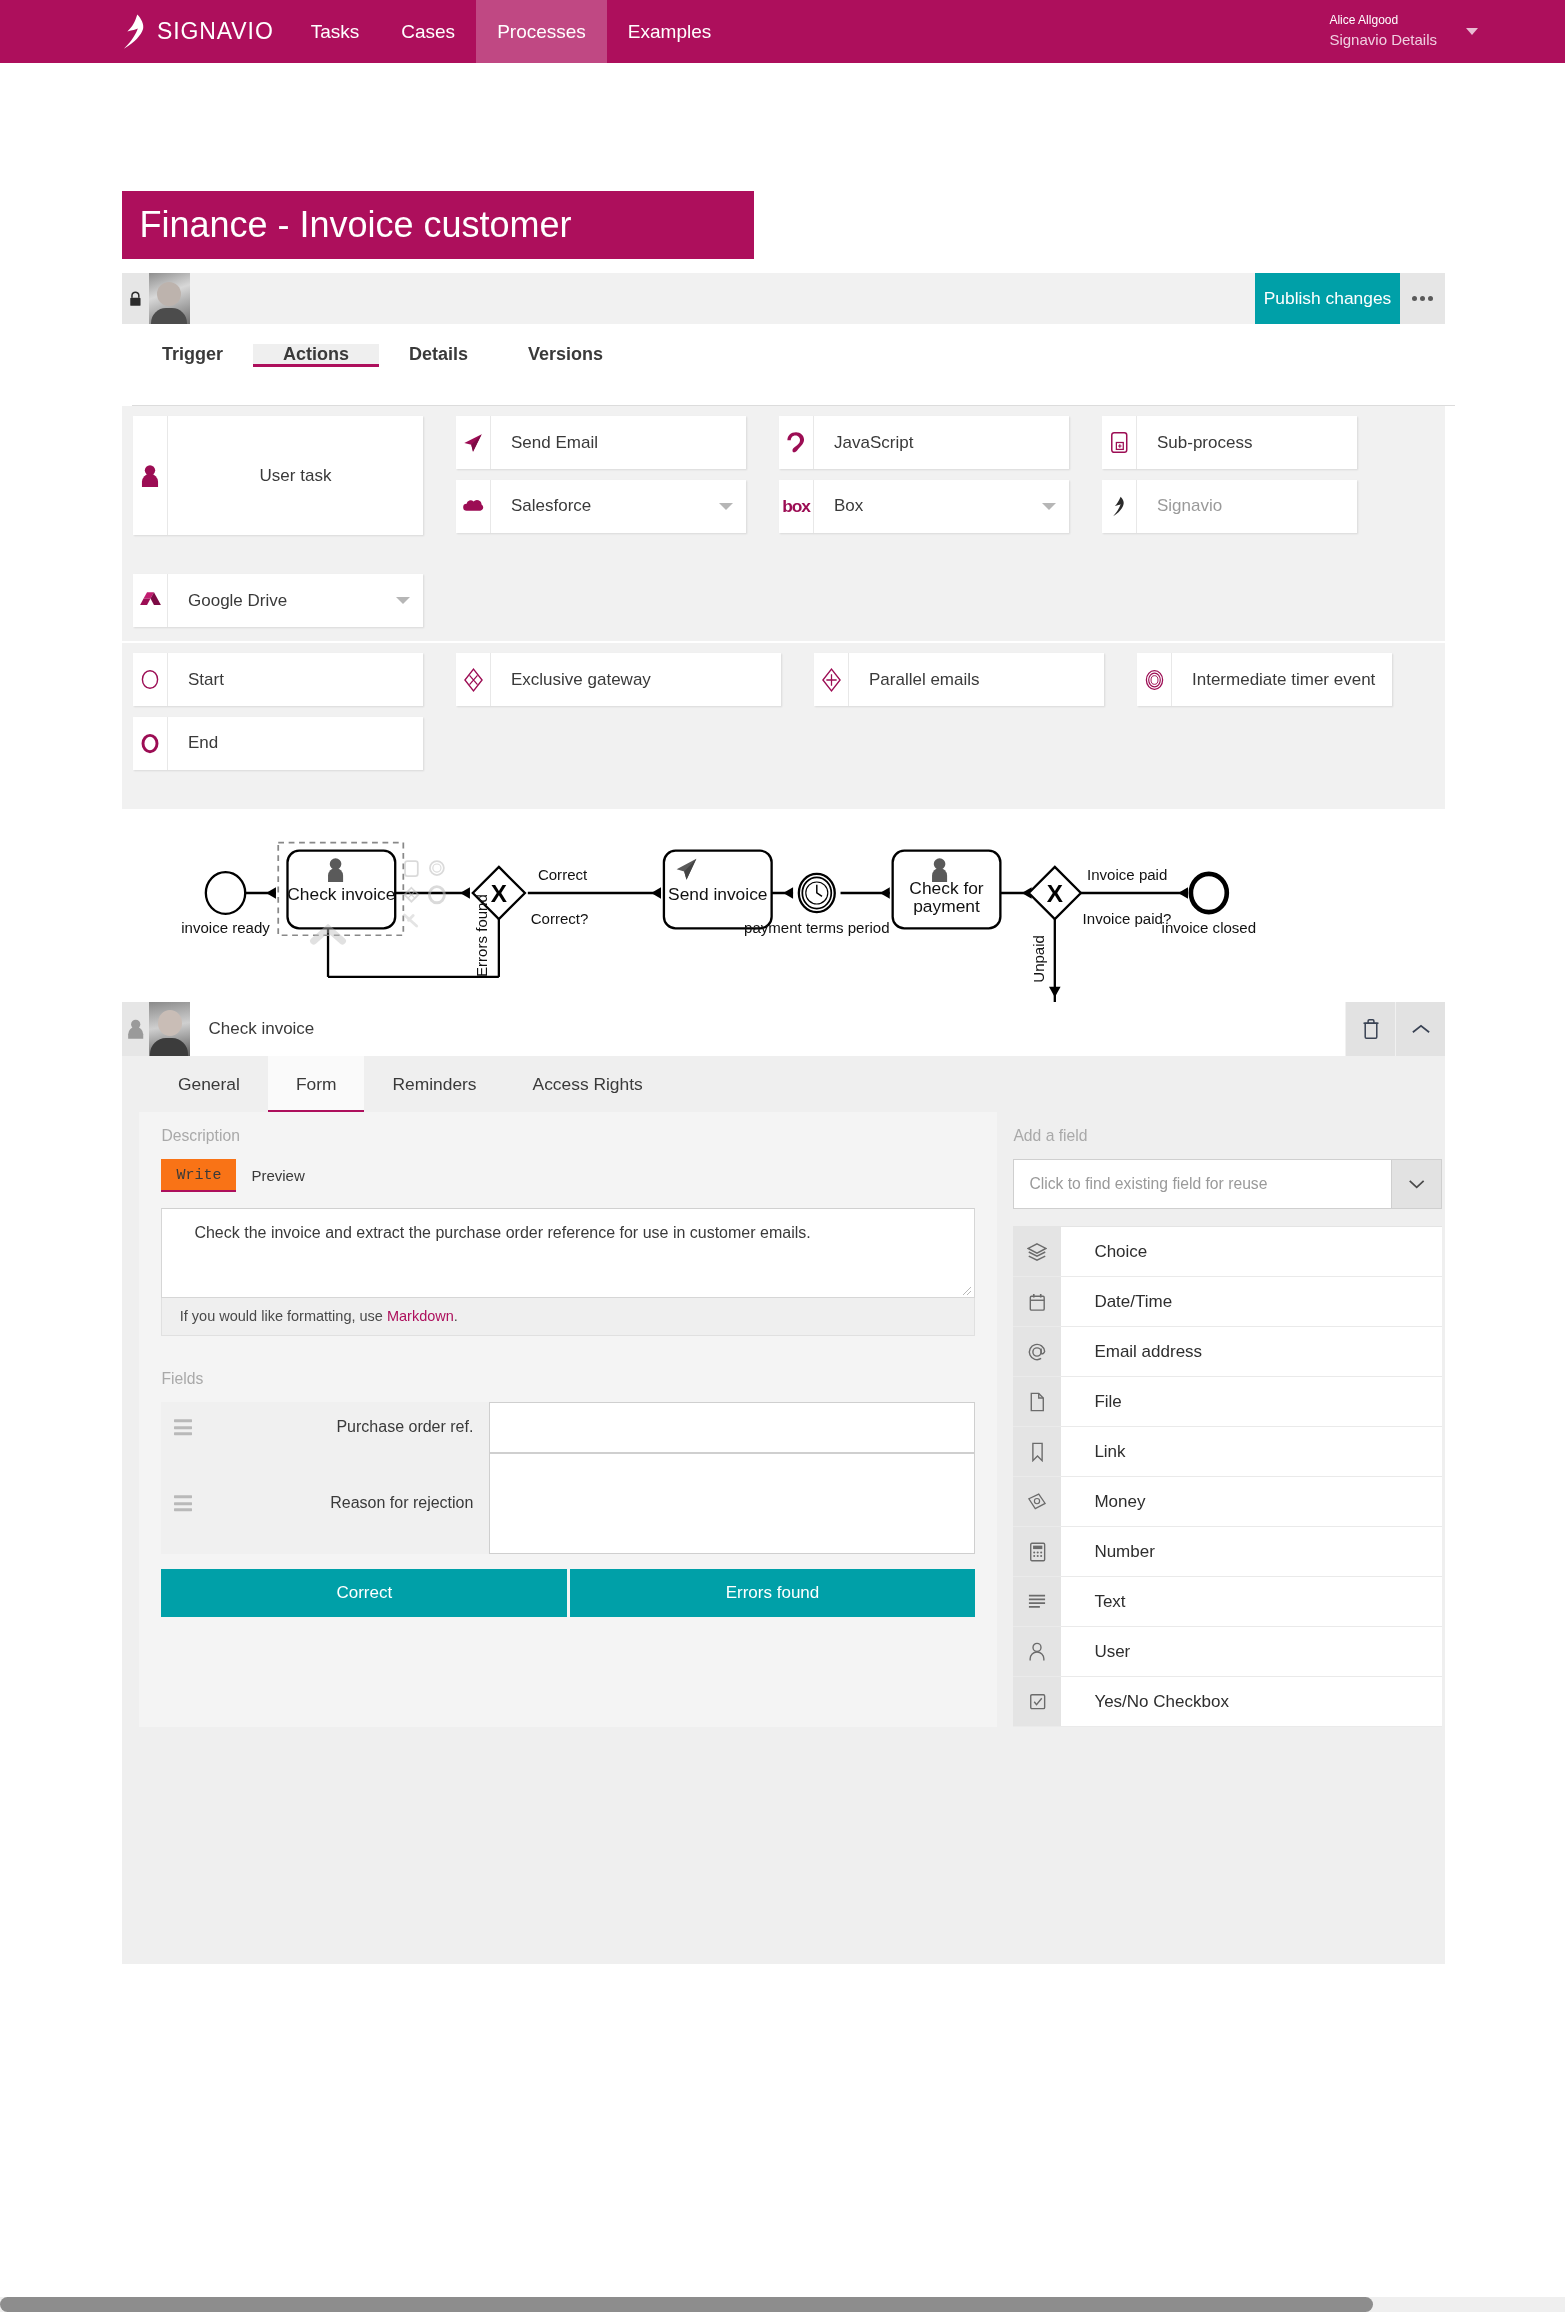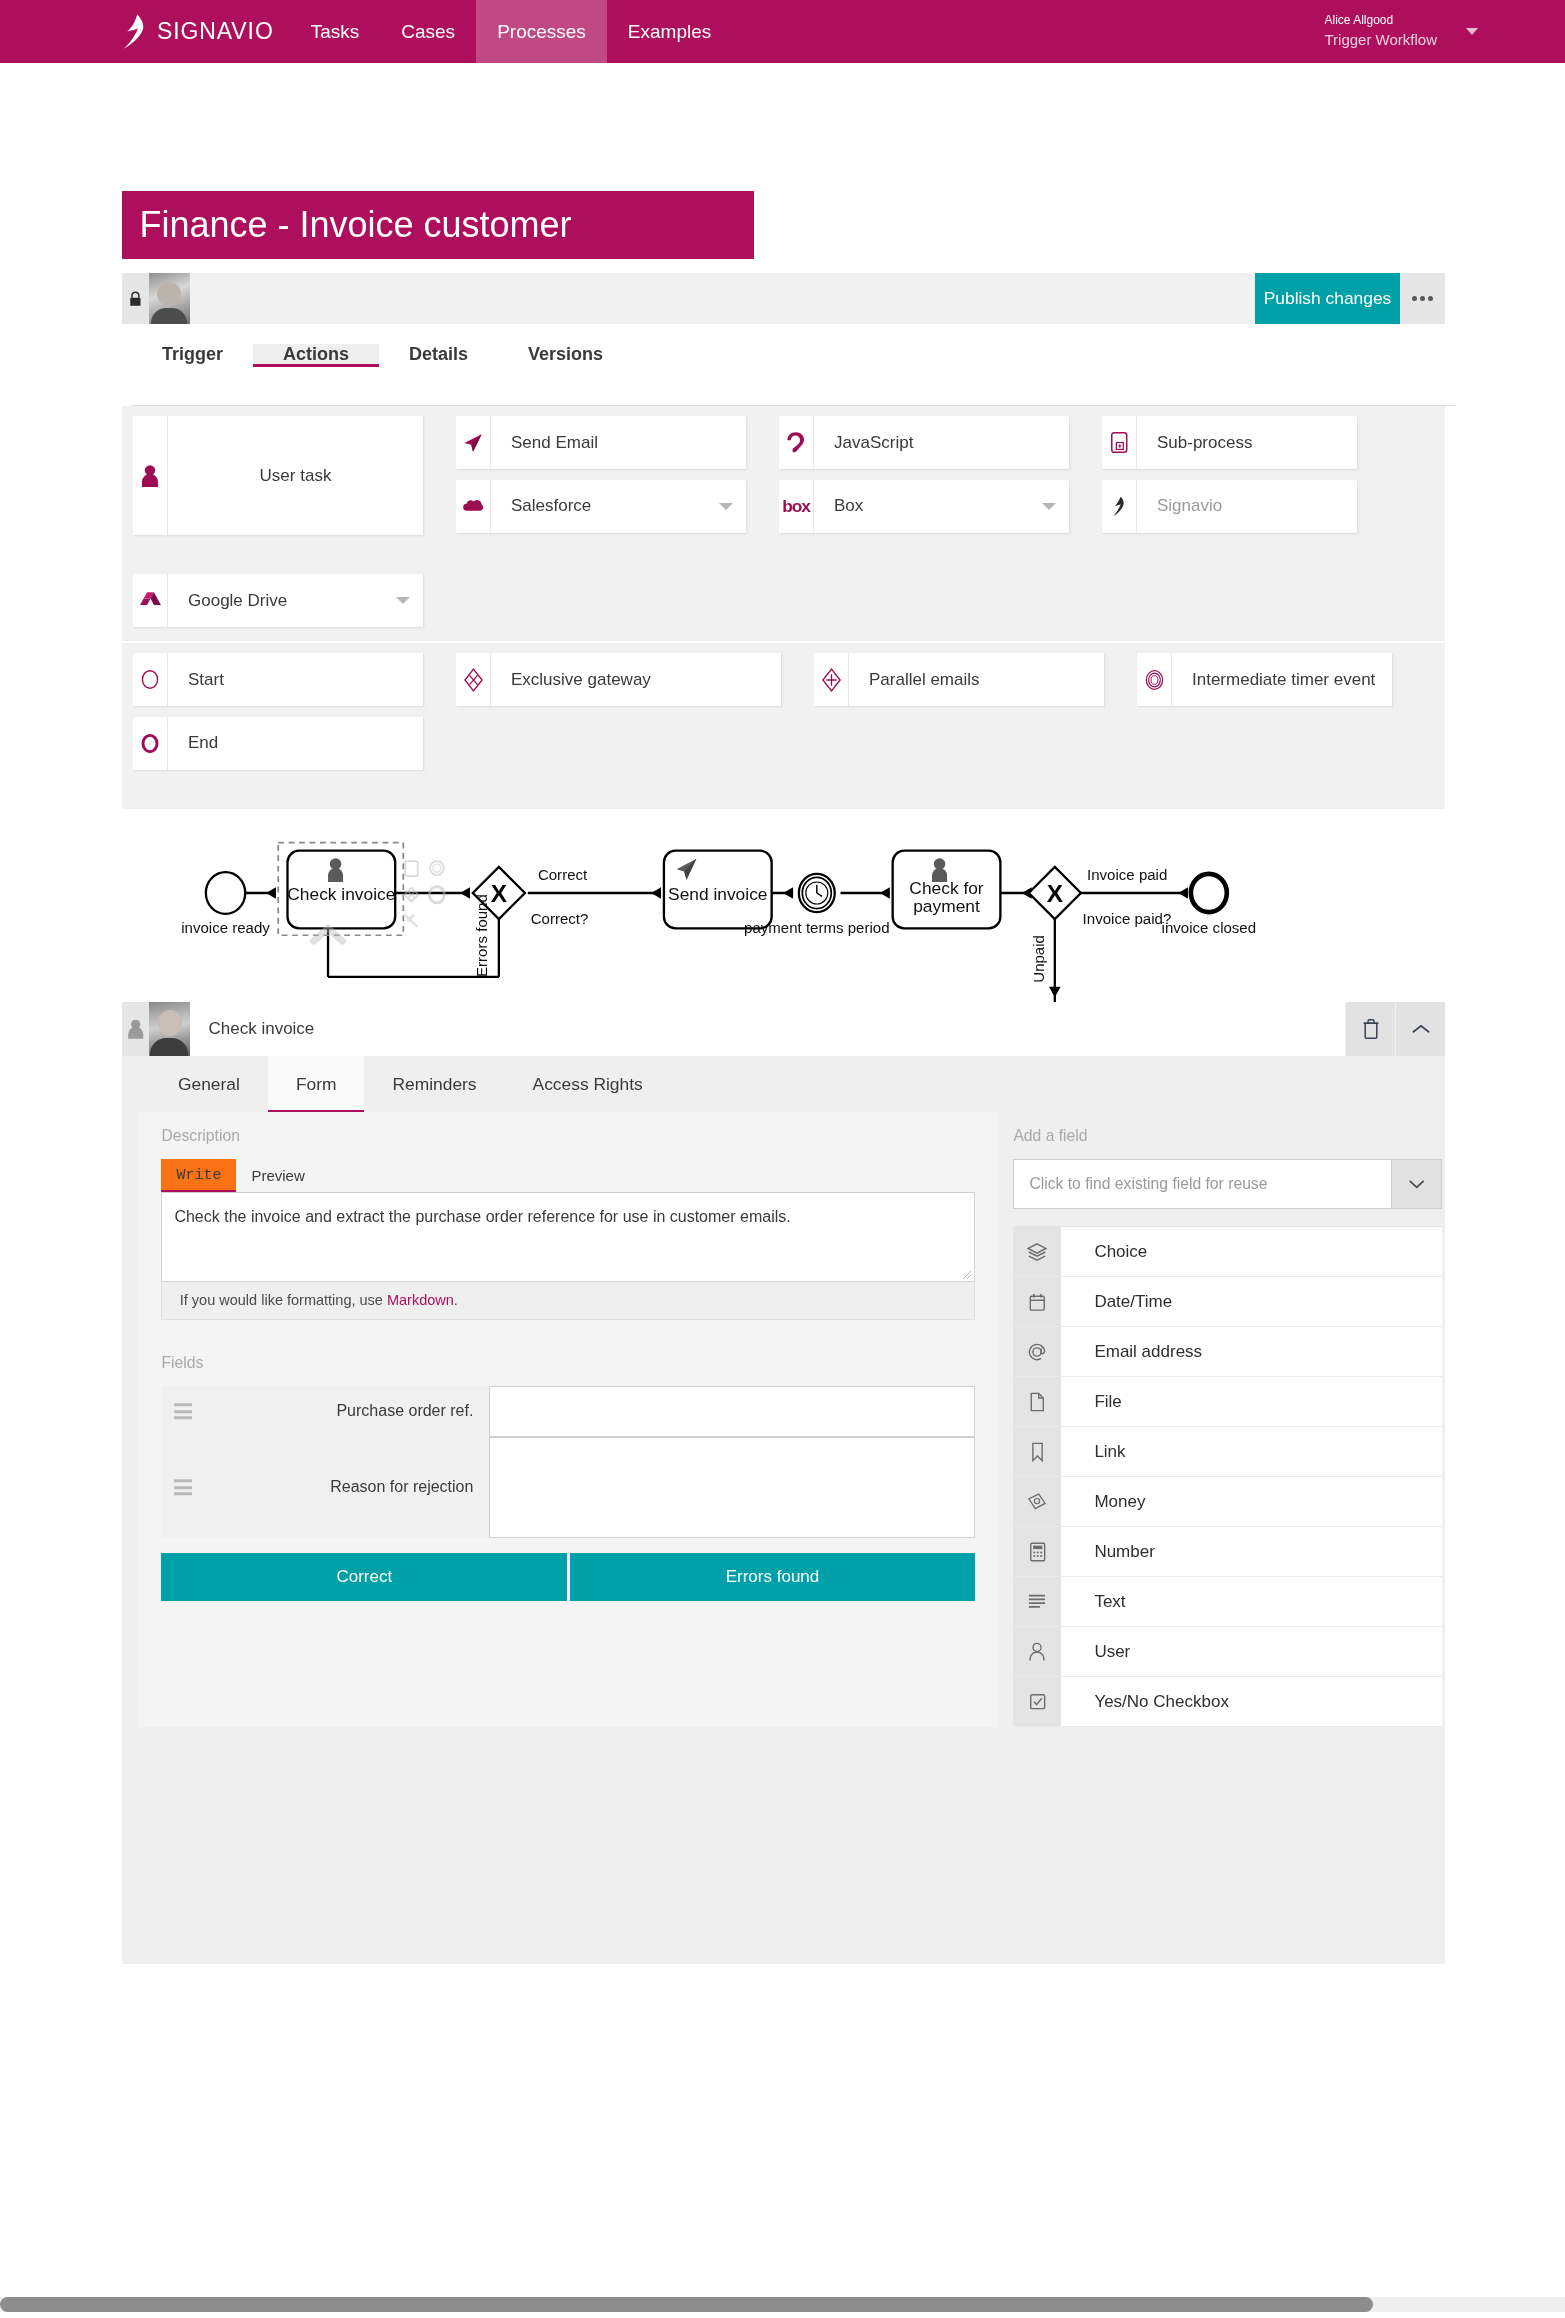--- a/index.html
+++ b/index.html
@@ -230,22 +230,23 @@
   .wp-tab {
     font-size: 15px; color: #3a3a3a; padding: 8px 15px 8px 15px;
     cursor: pointer; position: relative;
   }
   .wp-tab.active { background: #f97316; font-family: Liberation Mono, monospace; }
   .wp-tab.active::after {
     content:''; position:absolute;left:0;right:0;bottom:0;height:2.3px;background:#ad0f5c;
   }
   .desc-box {
     background:#ffffff; border:1.7px solid #d6d6d6; border-top:1.7px solid #d0d0d0;
-    height: 90px; padding: 15px 12px; font-size: 16px; color:#3a3a3a;
+    height: 90px; padding: 15px 32px; font-size: 16px; color:#3a3a3a;
     position: relative;
+    margin-top: 16px;
   }
   .resize-grip {
     position:absolute; right:3.5px; bottom:2.3px; width:8px;height:8px;
     background:
       linear-gradient(135deg,transparent 0 45%,#b8b8b8 45% 55%,transparent 55% 100%),
       linear-gradient(135deg,transparent 0 70%,#b8b8b8 70% 80%,transparent 80% 100%);
   }
   .md-hint {
     background:#efefef; border:1.7px solid #e0e0e0; border-top:none;
     padding: 10.4px 17.4px; font-size:14.5px;color:#4a4a4a;
@@ -320,21 +321,21 @@
   </div>
   <div class="nav-items">
     <div class="nav-item">Tasks</div>
     <div class="nav-item">Cases</div>
     <div class="nav-item active">Processes</div>
     <div class="nav-item">Examples</div>
   </div>
   <div class="user-box">
     <div class="user-text">
       <div class="user-name">Alice Allgood</div>
-      <div class="user-org">Trigger Workflow</div>
+      <div class="user-org">Signavio Details</div>
     </div>
     <div class="chev-down-white"></div>
   </div>
 </div>
 
 <div class="page-wrap">
 
   <div class="title-banner">
     <span>Finance - Invoice customer</span>
   </div>

